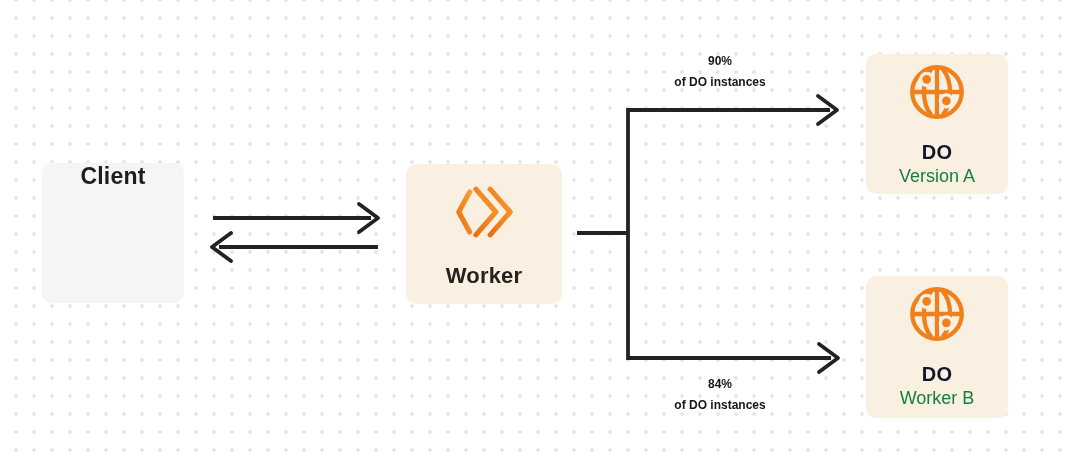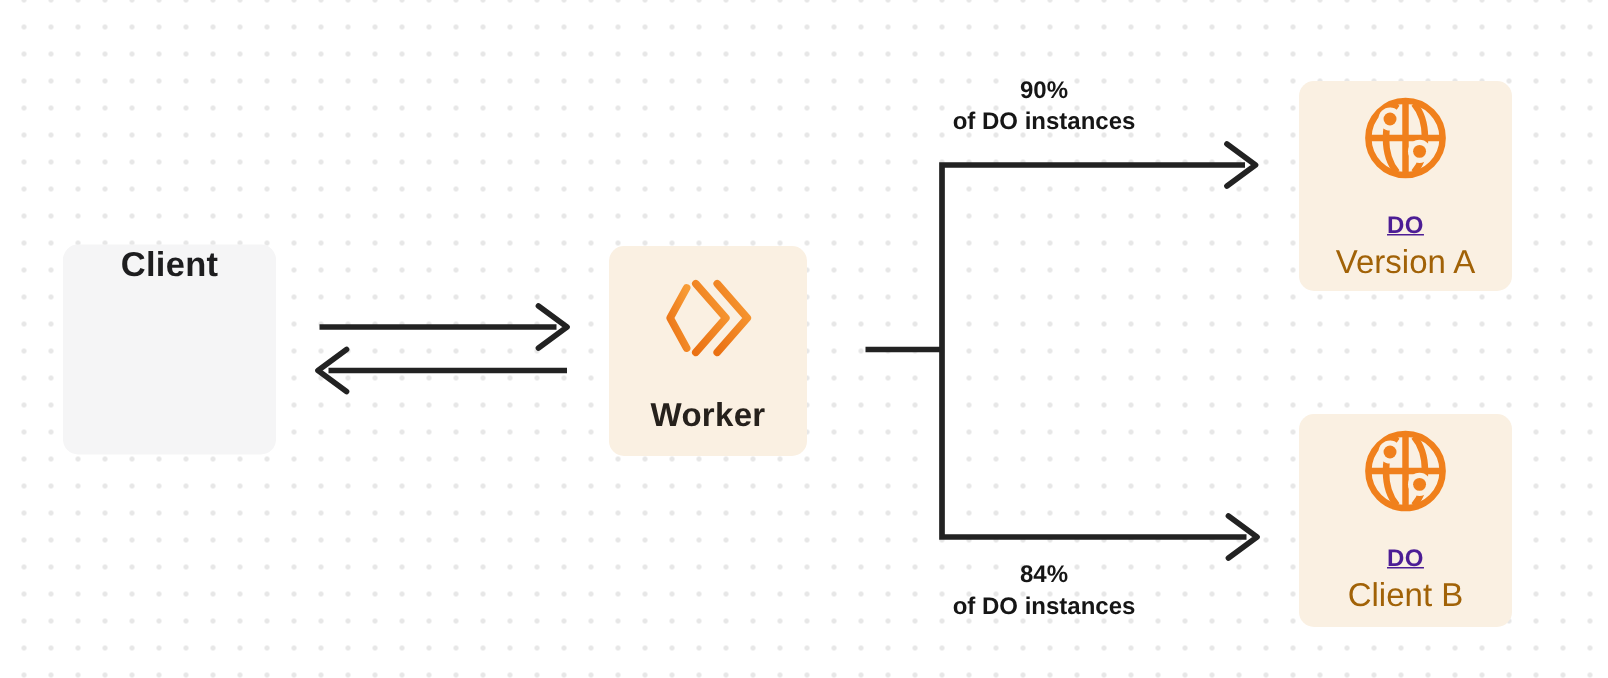--- a/index.html
+++ b/index.html
@@ -41,60 +41,59 @@
     font-size: 23px;
     font-weight: 700;
     color: #1d1d1f;
     letter-spacing: 0.2px;
   }
 
   .node-cream { background: #faf0e2; }
 
   .node-worker {
     left: 406px; top: 164px;
-    width: 132px; height: 140px;
+    width: 156px; height: 140px;
   }
   .node-worker .node-icon { margin-top: 22px; }
   .node-worker .node-label {
     margin-top: 21px;
     font-size: 22px;
     font-weight: 700;
     color: #26211c;
     letter-spacing: 0.2px;
   }
 
   .node-do {
     left: 866px;
     width: 142px; height: 140px;
   }
   .node-do-a { top: 54px; }
   .node-do-b { top: 276px; height: 142px; }
   .node-do .node-icon { margin-top: 8px; }
   .node-do .node-title {
     margin-top: 15px;
-    font-size: 16px;
+    font-size: 20px;
     font-weight: 700;
-    color: #4c1d95;
+    color: #0f172a;
     letter-spacing: 0.3px;
-    text-decoration: underline;
   }
   .node-do .node-subtitle {
     margin-top: 2px;
-    font-size: 22px;
+    font-size: 18px;
     font-weight: 400;
-    color: #a16207;
+    color: #15803d;
   }
 
   .edge-label {
     position: absolute;
-    left: 576px;
+    left: 600px;
     width: 240px;
     text-align: center;
     color: #161616;
-    font-size: 16px;
+    font-size: 12px;
     font-weight: 700;
     line-height: 20.5px;
   }
   .edge-label-top { top: 51px; }
   .edge-label-bottom { top: 374px; }
 </style>
 </head>
 <body>
 
 <div class="canvas">
@@ -172,21 +171,21 @@
           <path d="M32,5.8 V58.2"></path>
           <path d="M5.8,32 H58.2"></path>
         </g>
         <circle cx="21" cy="18.5" r="8.2" fill="#faf0e2"></circle>
         <circle cx="42" cy="41.5" r="8.2" fill="#faf0e2"></circle>
         <circle cx="21" cy="18.5" r="4.6" fill="#f0801c"></circle>
         <circle cx="42" cy="41.5" r="4.6" fill="#f0801c"></circle>
       </svg>
     </span>
     <div class="node-title">DO</div>
-    <div class="node-subtitle">Client B</div>
+    <div class="node-subtitle">Worker B</div>
   </div>
 
   <div class="edge-label edge-label-top">
     <div>90%</div>
     <div>of DO instances</div>
   </div>
 
   <div class="edge-label edge-label-bottom">
     <div>84%</div>
     <div>of DO instances</div>

